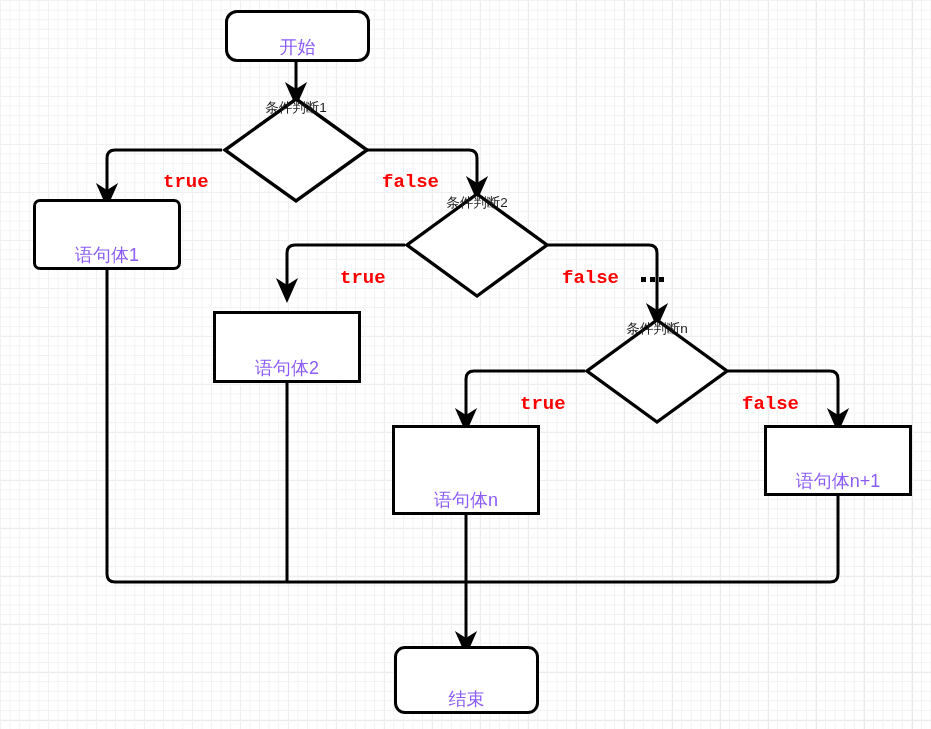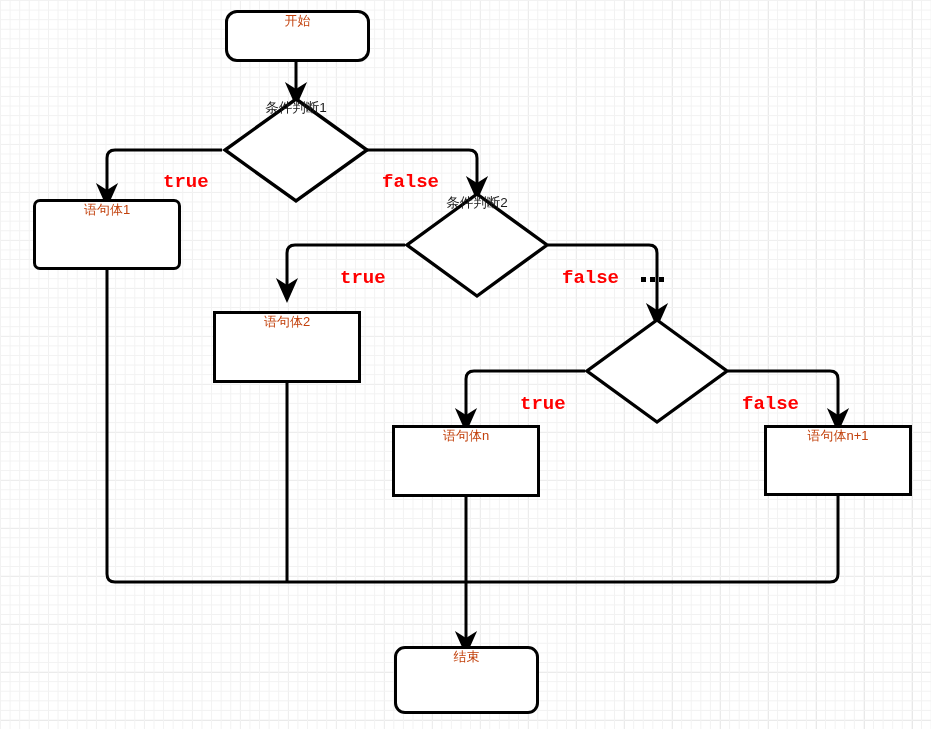--- a/index.html
+++ b/index.html
@@ -33,24 +33,24 @@
     width: 931px;
     height: 729px;
     pointer-events: none;
   }
   .node {
     position: absolute;
     box-sizing: border-box;
     background: #ffffff;
     border: 3px solid #000000;
     display: flex;
-    align-items: flex-start;
+    align-items: flex-end;
     justify-content: center;
-    font-size: 13px;
-    color: #c2410c;
+    font-size: 18px;
+    color: #8b5cf6;
     line-height: 1.2;
     white-space: nowrap;
   }
   .terminator {
     border-radius: 12px;
   }
   .process { border-radius: 0; }
   .decision {
     position: absolute;
     display: flex;
@@ -125,30 +125,33 @@
   </div>
 
   <div class="decision" style="left:225px; top:99px; width:142px; height:103px;">
     <span class="dlabel">条件判断1</span>
   </div>
 
   <div class="decision" style="left:406px; top:194px; width:142px; height:103px;">
     <span class="dlabel">条件判断2</span>
   </div>
 
+  <div class="decision" style="left:586px; top:320px; width:142px; height:103px;">
+    <span class="dlabel">条件判断n</span>
+  </div>
 
   <div class="node process" style="left:33px; top:199px; width:148px; height:71px;border-radius:7px;">
     <span>语句体1</span>
   </div>
 
   <div class="node process" style="left:213px; top:295px; width:148px; height:72px;margin-top:16px;">
     <span>语句体2</span>
   </div>
 
-  <div class="node process" style="left:392px; top:425px; width:148px; height:72px;">
+  <div class="node process" style="left:392px; top:425px; width:148px; height:90px;">
     <span>语句体n</span>
   </div>
 
   <div class="node process" style="left:764px; top:425px; width:148px; height:71px;">
     <span>语句体n+1</span>
   </div>
 
   <div class="node terminator" style="left:394px; top:646px; width:145px; height:68px;border-radius:11px;">
     <span>结束</span>
   </div>

